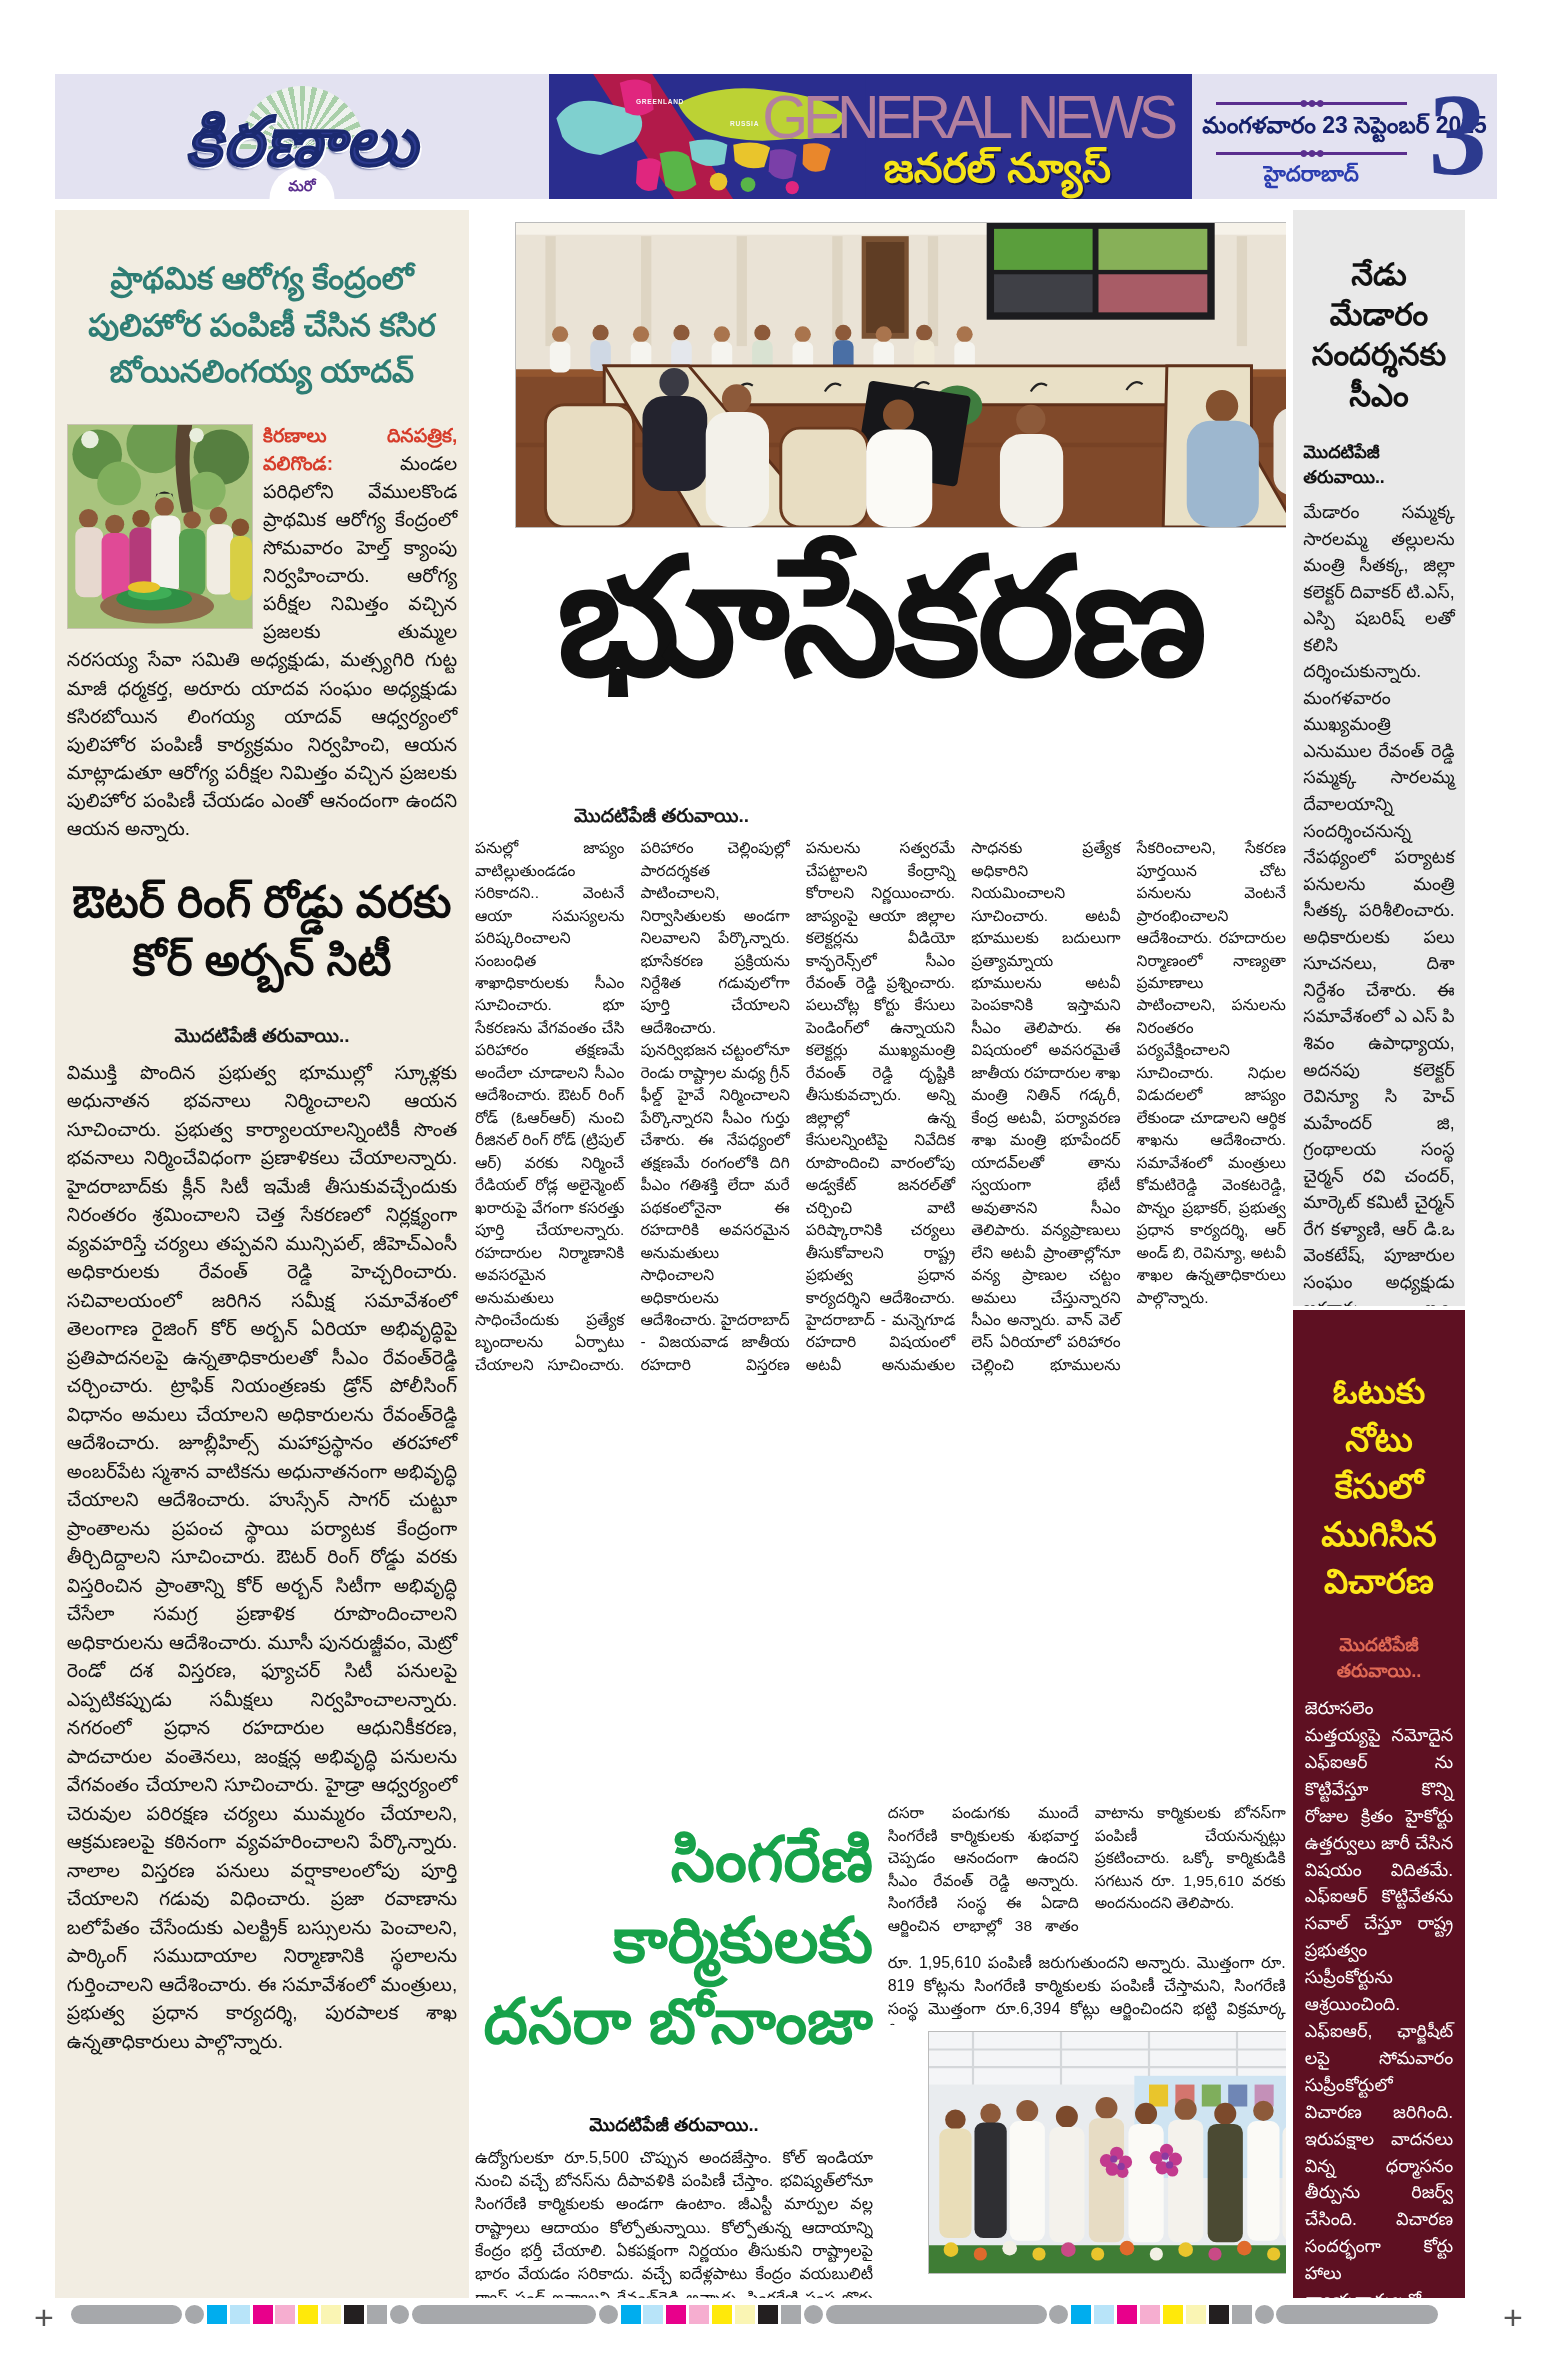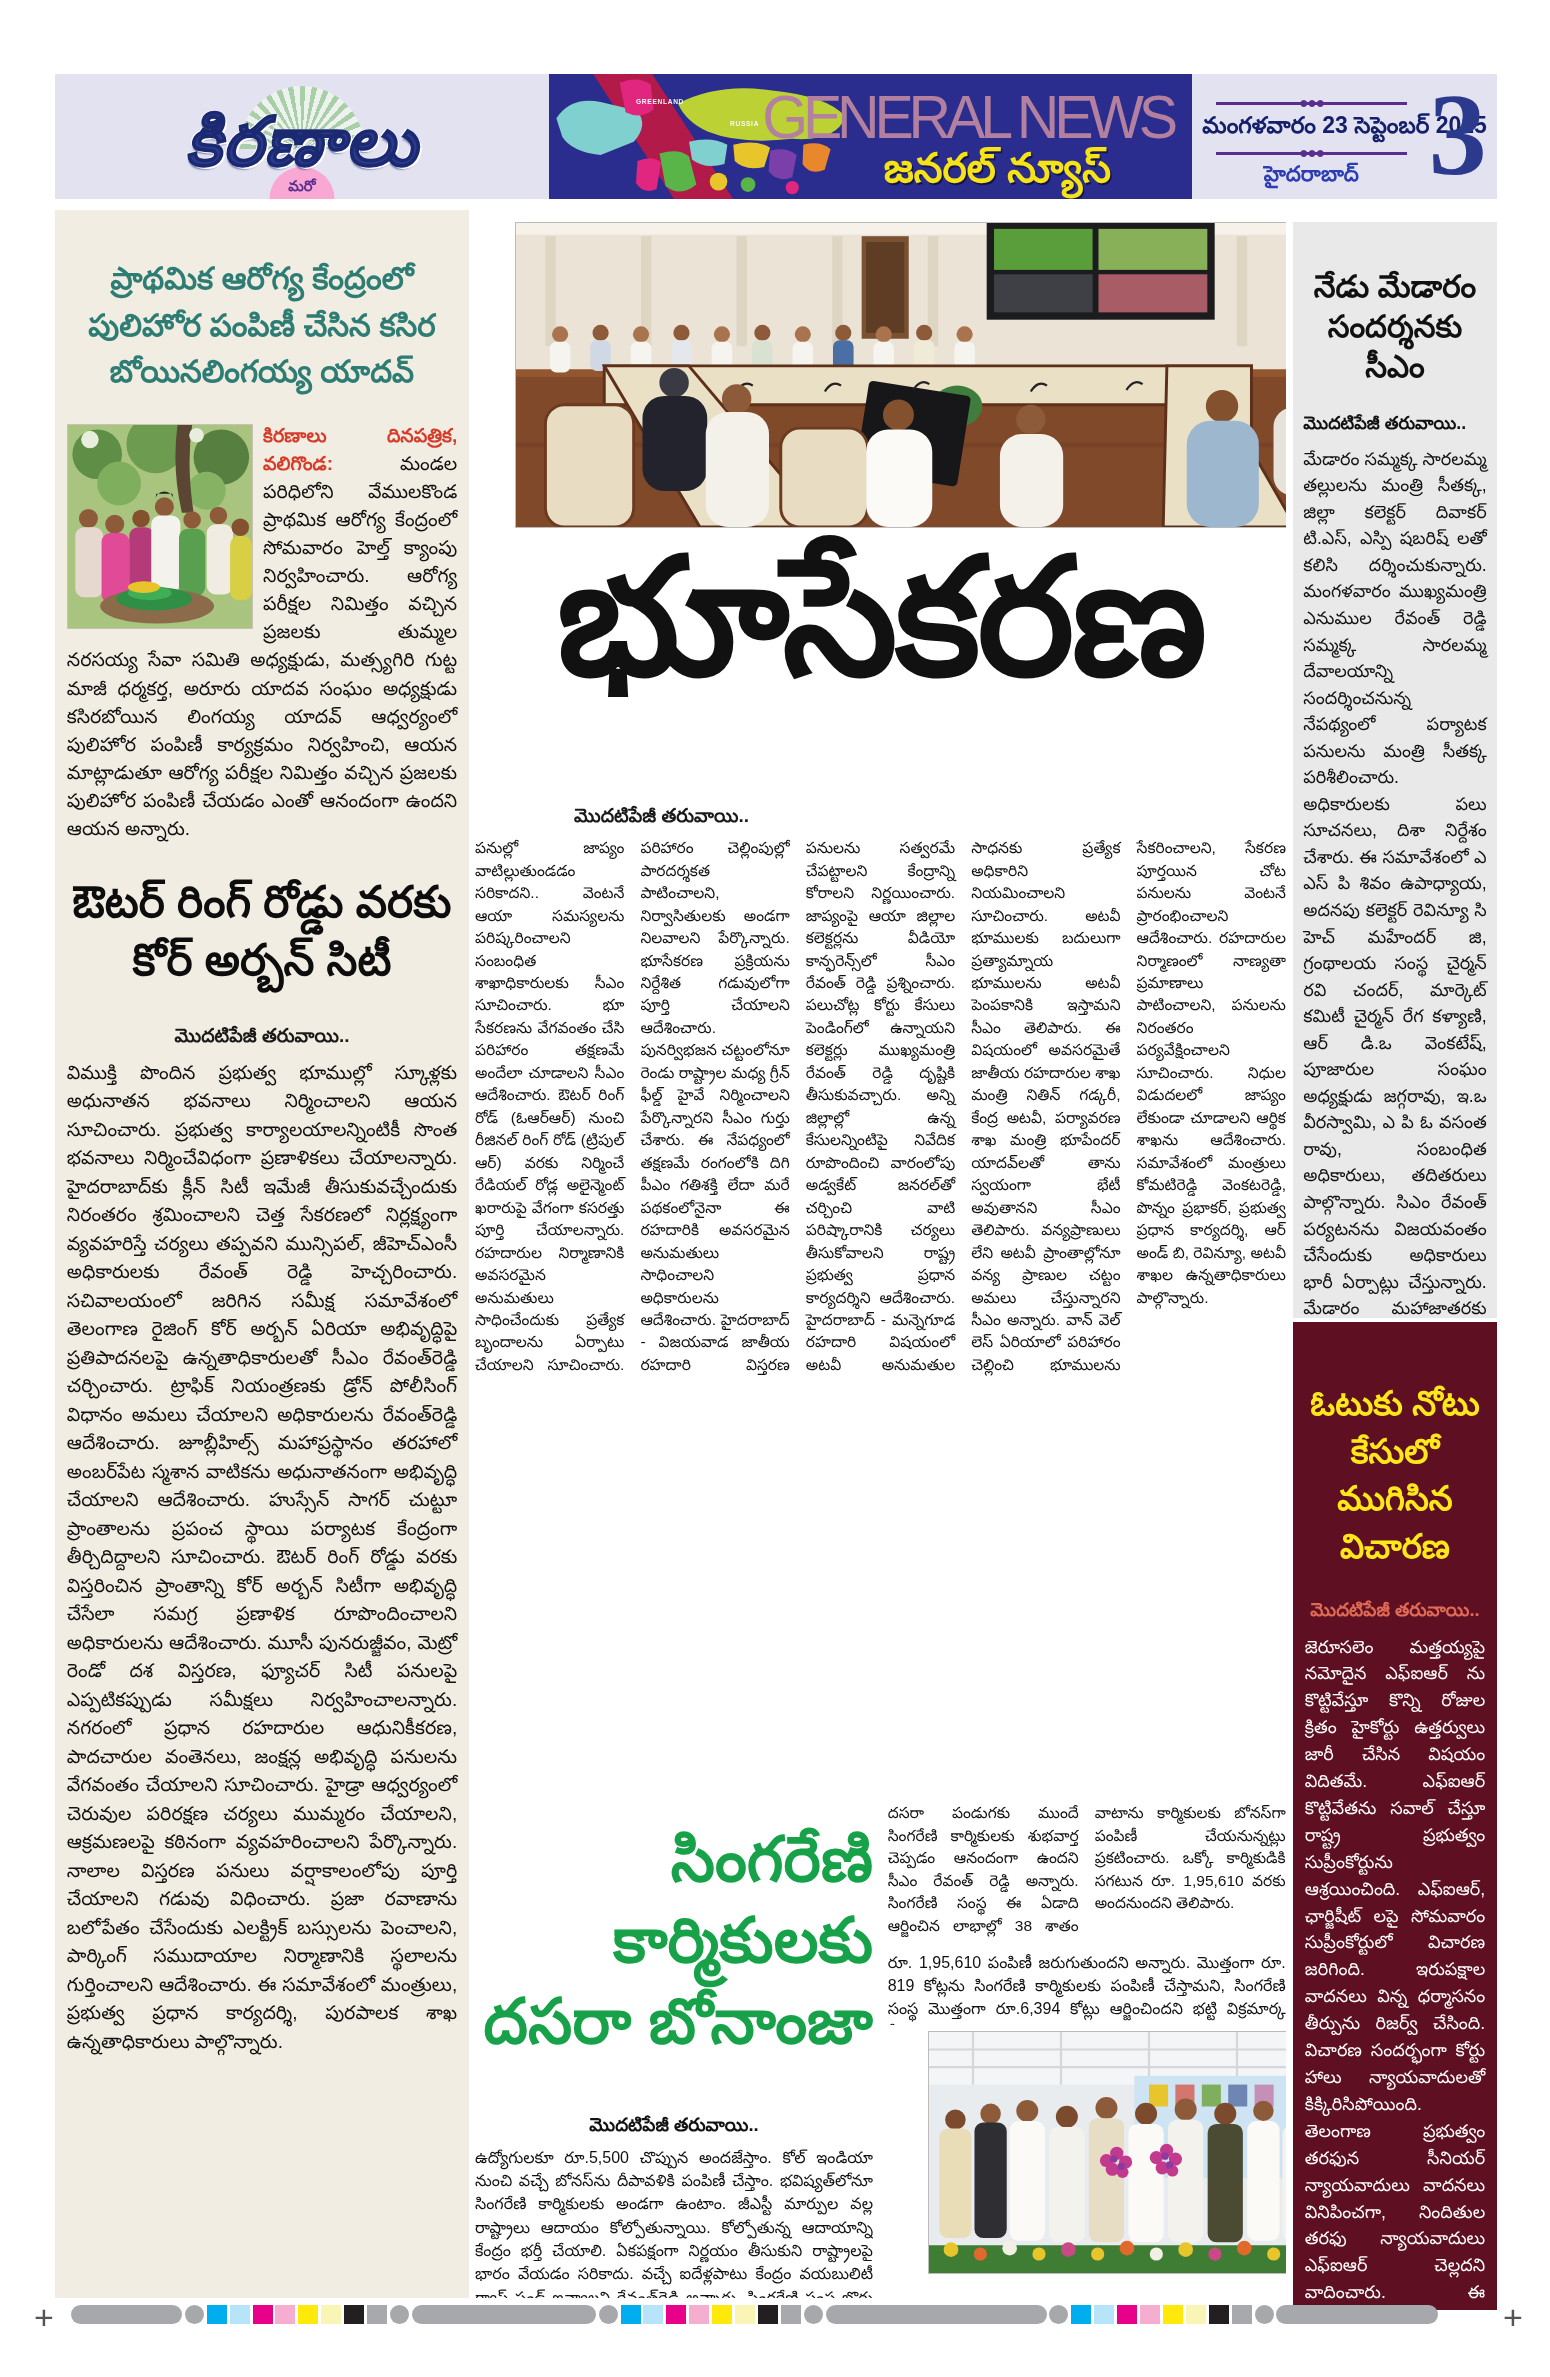--- a/index.html
+++ b/index.html
@@ -12,21 +12,21 @@
   }
   [data-name]{box-sizing:border-box;}
 
   
   .masthead{position:absolute;left:55px;top:74px;width:1442px;height:125px;display:flex;}
   .logo-panel{width:494px;background:#e3e2f1;position:relative;overflow:hidden;}
   .rays{position:absolute;left:50%;top:11.8px;transform:translateX(-50%);
     width:125px;height:63px;border-radius:125px 125px 0 0;
     background:repeating-conic-gradient(from -90deg at 50% 100%, #a9cfa9 0 5deg, #eef2ee 5deg 11deg);}
   .sun{position:absolute;left:50%;bottom:0;transform:translateX(-50%);
-    width:65px;height:32px;border-radius:65px 65px 0 0;background:#f9a8d4;
+    width:65px;height:32px;border-radius:65px 65px 0 0;background:#ffffff;
     display:flex;align-items:flex-end;justify-content:center;text-align:center;}
   .logo-tagline{font-size:14.7px;color:#5a2e8e;font-weight:bold;padding-bottom:1.5px;}
   .logo-title{position:absolute;left:0;bottom:1.5px;width:100%;text-align:center;
     font-size:68px;font-weight:800;color:#2c3a8e;letter-spacing:1.5px;
     -webkit-text-stroke:1.5px #1b2a70;
     text-shadow:2.2px 2.2px 0 #ffffff, -1.5px -1.5px 0 #ffffff, 0 2.9px 1.5px rgba(27,42,112,.45);font-style:italic;}
   .banner{width:643px;background:#2a2d8e;position:relative;overflow:hidden;}
   .banner-en{position:absolute;right:19px;top:8.8px;font-size:59px;font-weight:500;
     color:#b3809f;letter-spacing:-5.2px;transform:scaleY(1.05);white-space:nowrap;}
   .banner-te{position:absolute;right:81px;top:71px;font-size:41px;font-weight:800;
@@ -78,21 +78,21 @@
   .sg-body{font-size:16px;line-height:1.46;text-align:justify;height:248px;overflow:hidden;}
   .sg-right{width:398px;}
   .sg-intro{column-count:2;column-gap:16px;font-size:15.5px;line-height:1.45;
     text-align:justify;height:144px;overflow:hidden;}
   .sg-highlight{font-size:16px;line-height:1.45;text-align:justify;height:74px;
     overflow:hidden;margin-top:4.4px;}
   .sg-photo{width:398px;height:243px;margin-top:5.9px;border:0.7px solid #bbb;}
   .sg-photo svg{display:block;width:100%;height:100%;}
 
   
-  .right-panel{position:absolute;left:1293px;top:222px;width:204px;}
+  .right-panel{position:absolute;left:1293px;top:210px;width:172px;}
   .medaram{background:#e9e9e9;padding:19px 10.3px;height:1096px;overflow:hidden;}
   .md-headline{font-size:31px;font-weight:800;line-height:1.3;text-align:center;}
   .md-continued{font-weight:bold;font-size:17.7px;margin:14.7px 0 7.4px;}
   .md-body{font-size:17.7px;line-height:1.5;text-align:justify;}
   .otuku{background:#5e1022;margin-top:4.4px;padding:29.5px 11.8px 14.7px;height:988px;
     overflow:hidden;color:#fff;}
   .on-headline{color:#ffe81a;font-size:34px;font-weight:800;line-height:1.4;text-align:center;}
   .on-continued{color:#e06a55;font-weight:bold;font-size:18.4px;text-align:center;margin:13.3px 0 8.8px;}
   .on-body{font-size:17.7px;line-height:1.52;text-align:justify;}
 

